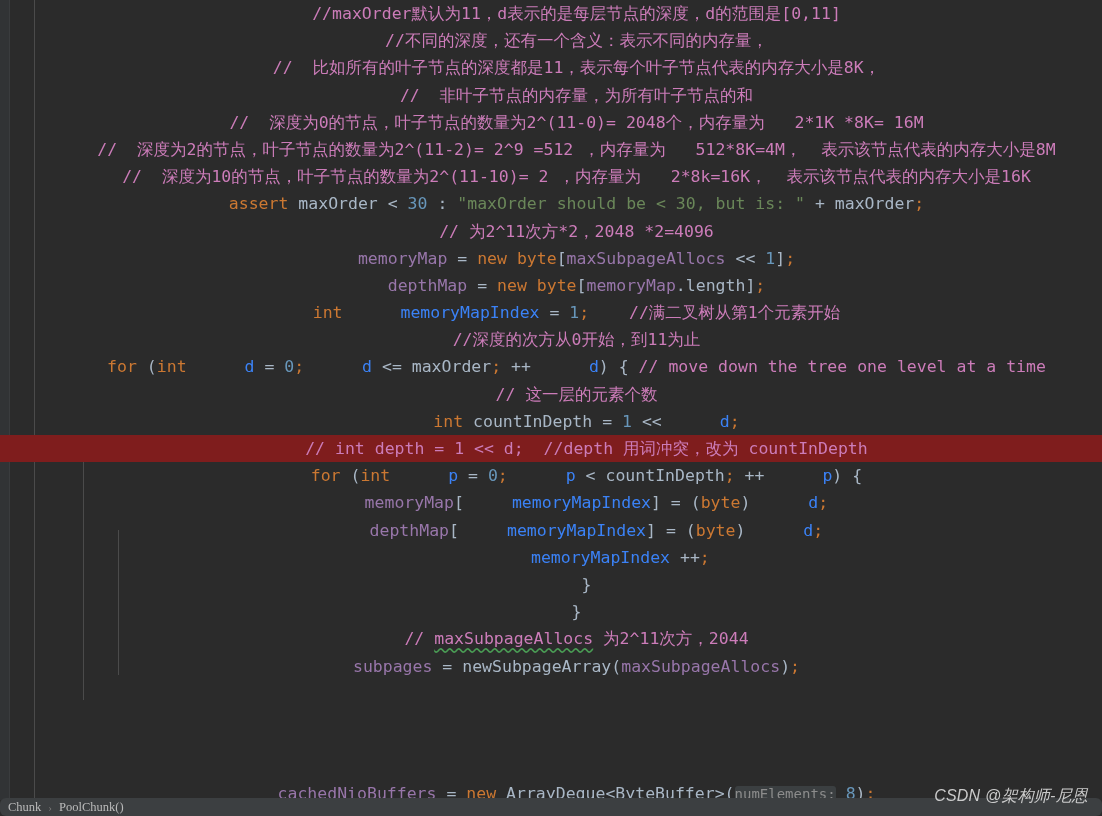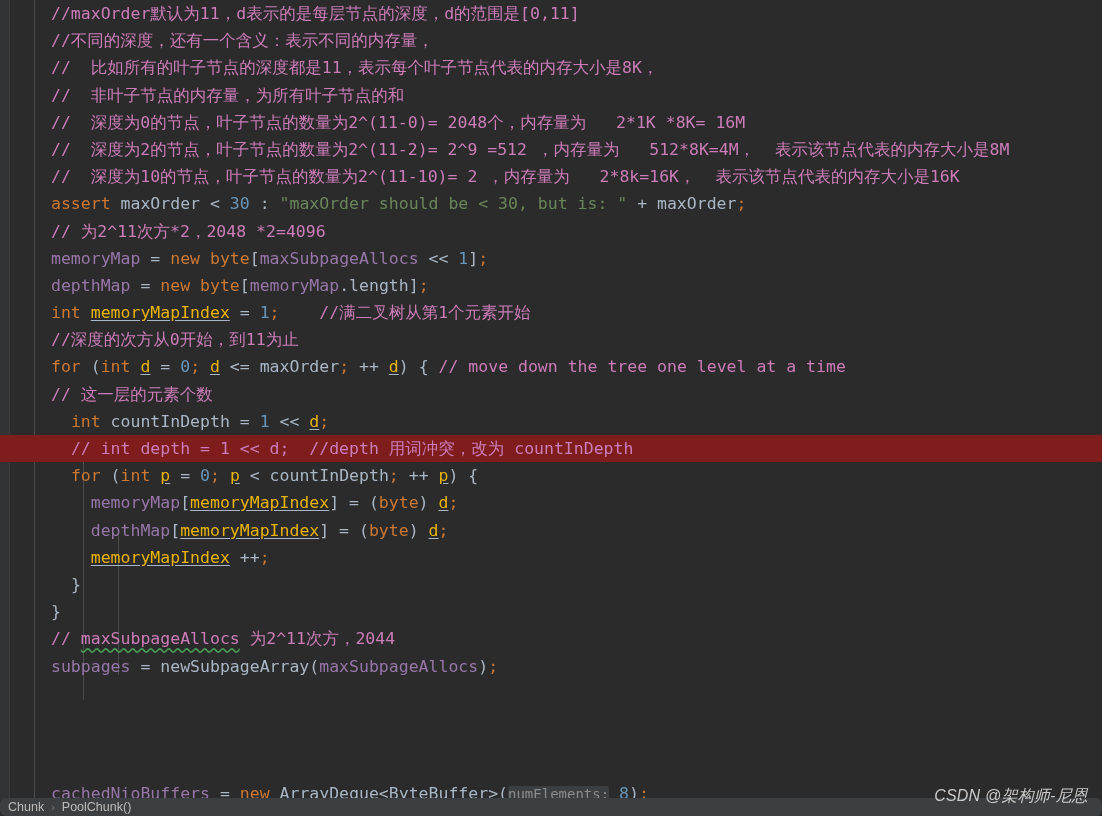--- a/index.html
+++ b/index.html
@@ -11,20 +11,21 @@
   body {
     font-family: "DejaVu Sans Mono", "Liberation Mono", monospace;
   }
 
   #editor-root {
     position: relative;
     width: 1102px;
     height: 816px;
     background: #2b2b2b;
     overflow: hidden;
+    text-align: center;
   }
 
   
   .gutter {
     position: absolute;
     left: 0; top: 0;
     width: 10px; height: 800px;
     background: #313335;
     border-right: 1px solid #3a3c3e;
     box-sizing: border-box;
@@ -62,21 +63,21 @@
   }
   .code-line.highlight::before,
   .code-line.highlight::after { content: ""; }
 
   
   .t-comment   { color: #cc7cb9; }
   .t-kw        { color: #cc7832; }
   .t-num       { color: #6897bb; }
   .t-str       { color: #6a8759; }
   .t-field     { color: #9876aa; }
-  .t-local     { color: #eab308; text-decoration: underline; text-decoration-color:#a9b7c6; text-underline-offset:2px;}
+  .t-local     { color: #3b82f6; text-decoration-color:#a9b7c6; text-underline-offset:2px;margin-left:48px;}
   .t-plain     { color: #a9b7c6; }
   .t-method    { color: #a9b7c6; }
   .t-semi      { color: #cc7832; }
   .t-typo      { color: #cc7cb9; text-decoration: underline wavy #499c54; text-decoration-skip-ink:none; text-underline-offset:3px;}
 
   .t-hint {
     color: #8c8c8c;
     background: #3b3f41;
     border-radius: 3px;
     padding: 0 0;
@@ -95,21 +96,21 @@
   .clipped-line .code-line { height: 27.2px; line-height: 27.2px; margin-top: -2px; }
 
   
   .status-bar {
     position: absolute;
     left: 0; bottom: 0;
     width: 1102px; height: 18px;
     background: #3c3f41;
     display: flex;
     align-items: center;
-    font-family: Liberation Sans, sans-serif;
+    font-family: Liberation Serif, serif;
     font-size: 12.5px;
     color: #bbbbbb;
     border-radius: 6px;
   }
   .bc-item { padding: 0 2px; }
   .bc-sep  { color: #777777; padding: 0 5px; font-size: 11px; }
 
   
   .watermark {
     position: absolute;

